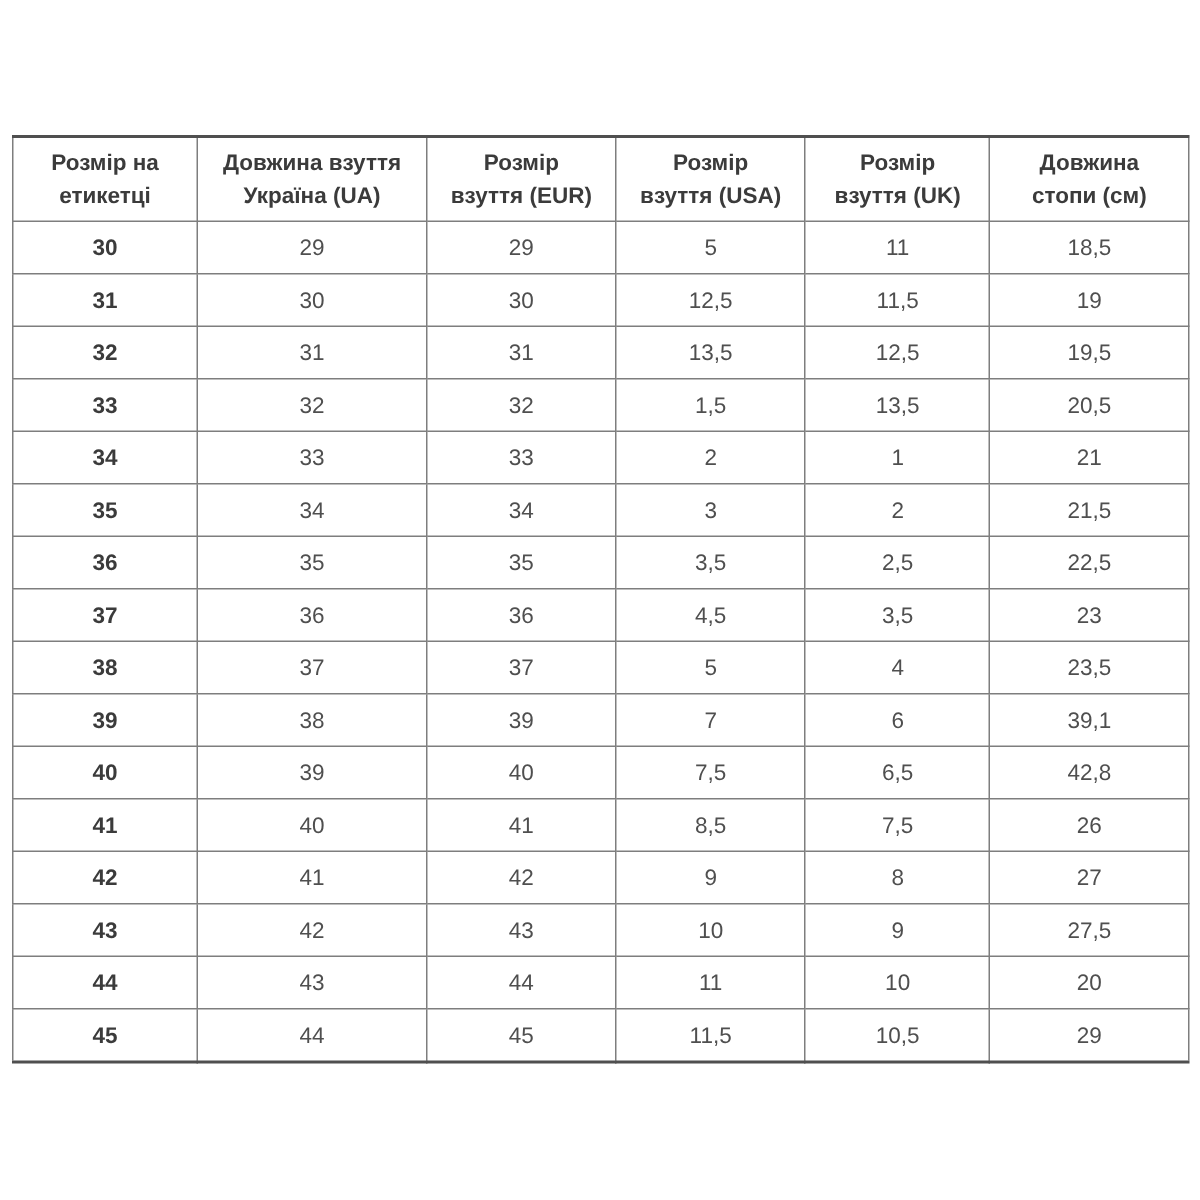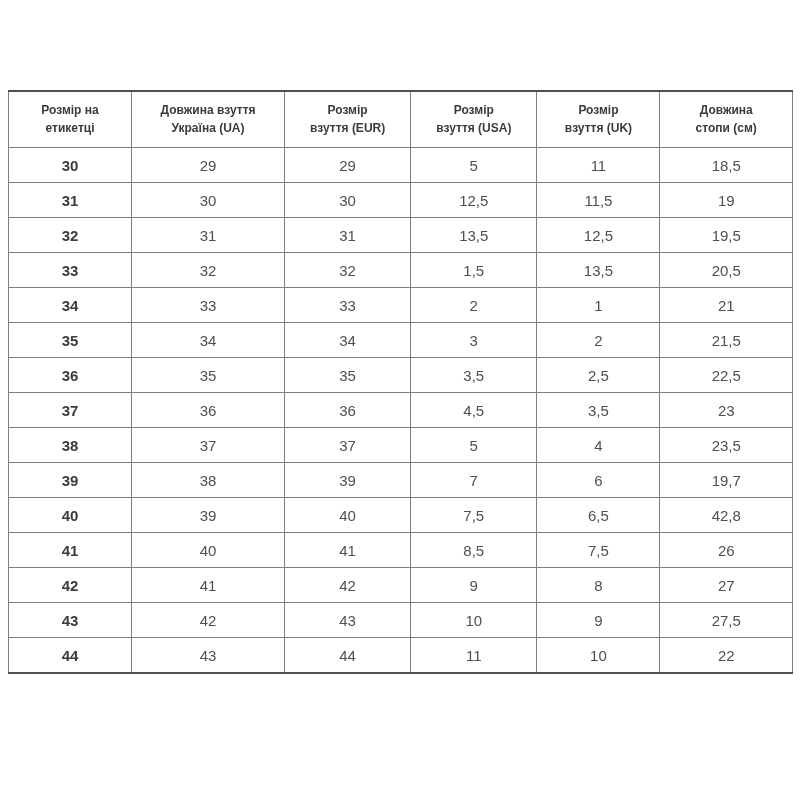--- a/index.html
+++ b/index.html
@@ -31,21 +31,21 @@
   table.size-table th,
   table.size-table td {
     border: 1px solid #7e7e7e;
     text-align: center;
     vertical-align: middle;
     padding: 0 4px;
     overflow: hidden;
   }
   table.size-table thead th {
     height: 55px;
-    font-size: 12px;
+    font-size: 15px;
     font-weight: bold;
     color: #3b3b3b;
     line-height: 1.45;
   }
   table.size-table tbody td {
     height: 34px;
     font-size: 15px;
     font-weight: normal;
     color: #4f4f4f;
   }
@@ -156,21 +156,21 @@
             <td>5</td>
             <td>4</td>
             <td>23,5</td>
           </tr>
           <tr>
             <td class="row-label">39</td>
             <td>38</td>
             <td>39</td>
             <td>7</td>
             <td>6</td>
-            <td>19,7</td>
+            <td>39,1</td>
           </tr>
           <tr>
             <td class="row-label">40</td>
             <td>39</td>
             <td>40</td>
             <td>7,5</td>
             <td>6,5</td>
             <td>42,8</td>
           </tr>
           <tr>
@@ -196,18 +196,26 @@
             <td>10</td>
             <td>9</td>
             <td>27,5</td>
           </tr>
           <tr>
             <td class="row-label">44</td>
             <td>43</td>
             <td>44</td>
             <td>11</td>
             <td>10</td>
-            <td>22</td>
+            <td>20</td>
+          </tr>
+          <tr>
+            <td class="row-label">45</td>
+            <td>44</td>
+            <td>45</td>
+            <td>11,5</td>
+            <td>10,5</td>
+            <td>29</td>
           </tr>
         </tbody>
     </table>
   </div>
 </div>
 
 </body></html>

